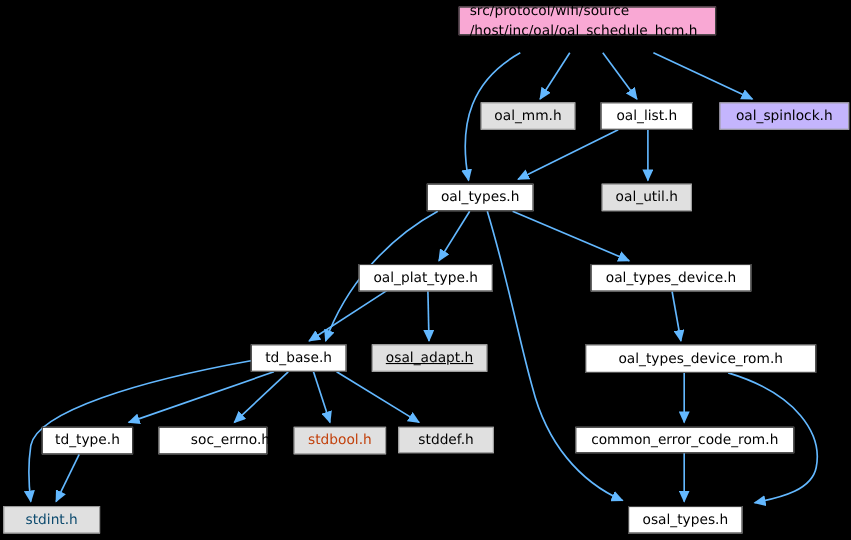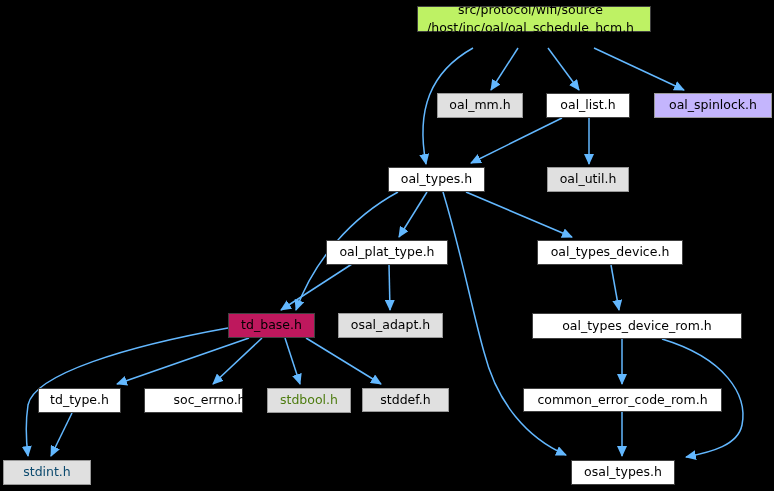--- a/index.html
+++ b/index.html
@@ -67,33 +67,33 @@
       <path d="M262,338 L213,384" fill="none" stroke="#63b8ff" stroke-width="1.5" marker-end="url(#arrow)"></path>
       <path d="M285,338 L300,384" fill="none" stroke="#63b8ff" stroke-width="1.5" marker-end="url(#arrow)"></path>
       <path d="M306,338 L381,384" fill="none" stroke="#63b8ff" stroke-width="1.5" marker-end="url(#arrow)"></path>
       <path d="M228,328 C128,346 34,374 28,405 C25,425 26,440 28,456" fill="none" stroke="#63b8ff" stroke-width="1.5" marker-end="url(#arrow)"></path>
       <path d="M72,413 L51,456" fill="none" stroke="#63b8ff" stroke-width="1.5" marker-end="url(#arrow)"></path>
       <path d="M622,339 L622,384" fill="none" stroke="#63b8ff" stroke-width="1.5" marker-end="url(#arrow)"></path>
       <path d="M622,412 L622,456" fill="none" stroke="#63b8ff" stroke-width="1.5" marker-end="url(#arrow)"></path>
       <path d="M662,339 C725,358 748,395 742,425 C738,445 712,452 686,457" fill="none" stroke="#63b8ff" stroke-width="1.5" marker-end="url(#arrow)"></path>
     </svg>
   <div id="nodes">
-      <div class="node align-left" style="left: 417px; top: 6px; width: 234px; height: 26px; background: #bef264; border: 1px solid rgb(64, 64, 64); color: rgb(0, 0, 0); text-align: center;">src/protocol/wifi/source
+      <div class="node align-left" style="left: 417px; top: 6px; width: 234px; height: 26px; background: #f9a8d4; border: 1px solid rgb(64, 64, 64); color: rgb(0, 0, 0);">src/protocol/wifi/source
 /host/inc/oal/oal_schedule_hcm.h</div>
       <div class="node" style="left: 437px; top: 93px; width: 86px; height: 25px; background: rgb(224, 224, 224); border: 1px solid rgb(153, 153, 153); color: rgb(0, 0, 0);">oal_mm.h</div>
       <div class="node" style="left: 546px; top: 93px; width: 84px; height: 25px; background: rgb(255, 255, 255); border: 1px solid rgb(64, 64, 64); color: rgb(0, 0, 0);">oal_list.h</div>
       <div class="node" style="left: 654px; top: 93px; width: 118px; height: 25px; background: #c4b5fd; border: 1px solid rgb(153, 153, 153); color: rgb(0, 0, 0);">oal_spinlock.h</div>
       <div class="node" style="left: 388px; top: 167px; width: 97px; height: 25px; background: rgb(255, 255, 255); border: 1px solid rgb(64, 64, 64); color: rgb(0, 0, 0);">oal_types.h</div>
       <div class="node" style="left: 547px; top: 167px; width: 82px; height: 25px; background: rgb(224, 224, 224); border: 1px solid rgb(153, 153, 153); color: rgb(0, 0, 0);">oal_util.h</div>
       <div class="node" style="left: 326px; top: 240px; width: 122px; height: 25px; background: rgb(255, 255, 255); border: 1px solid rgb(64, 64, 64); color: rgb(0, 0, 0);">oal_plat_type.h</div>
       <div class="node" style="left: 537px; top: 240px; width: 146px; height: 25px; background: rgb(255, 255, 255); border: 1px solid rgb(64, 64, 64); color: rgb(0, 0, 0);">oal_types_device.h</div>
-      <div class="node" style="left: 228px; top: 313px; width: 87px; height: 25px; background: #be185d; border: 1px solid rgb(64, 64, 64); color: rgb(0, 0, 0);">td_base.h</div>
-      <div class="node" style="left: 338px; top: 313px; width: 105px; height: 25px; background: rgb(224, 224, 224); border: 1px solid rgb(153, 153, 153); color: rgb(0, 0, 0);">osal_adapt.h</div>
+      <div class="node" style="left: 228px; top: 313px; width: 87px; height: 25px; background: #ffffff; border: 1px solid rgb(64, 64, 64); color: rgb(0, 0, 0);">td_base.h</div>
+      <div class="node" style="left: 338px; top: 313px; width: 105px; height: 25px; background: rgb(224, 224, 224); border: 1px solid rgb(153, 153, 153); color: rgb(0, 0, 0); text-decoration: underline;">osal_adapt.h</div>
       <div class="node" style="left: 532px; top: 313px; width: 210px; height: 26px; background: rgb(255, 255, 255); border: 1px solid rgb(64, 64, 64); color: rgb(0, 0, 0);">oal_types_device_rom.h</div>
       <div class="node" style="left: 38px; top: 388px; width: 83px; height: 25px; background: rgb(255, 255, 255); border: 1px solid rgb(64, 64, 64); color: rgb(0, 0, 0);">td_type.h</div>
       <div class="node" style="left: 144px; top: 388px; width: 99px; height: 25px; background: rgb(255, 255, 255); border: 1px solid rgb(64, 64, 64); color: rgb(0, 0, 0); padding-left: 32px;">soc_errno.h</div>
-      <div class="node" style="left: 267px; top: 388px; width: 84px; height: 25px; background: rgb(224, 224, 224); border: 1px solid rgb(153, 153, 153); color: #4d7c0f;">stdbool.h</div>
+      <div class="node" style="left: 267px; top: 388px; width: 84px; height: 25px; background: rgb(224, 224, 224); border: 1px solid rgb(153, 153, 153); color: #c2410c;">stdbool.h</div>
       <div class="node" style="left: 362px; top: 388px; width: 87px; height: 24px; background: rgb(224, 224, 224); border: 1px solid rgb(153, 153, 153); color: rgb(0, 0, 0);">stddef.h</div>
       <div class="node" style="left: 523px; top: 388px; width: 199px; height: 24px; background: rgb(255, 255, 255); border: 1px solid rgb(64, 64, 64); color: rgb(0, 0, 0);">common_error_code_rom.h</div>
       <div class="node" style="left: 3px; top: 460px; width: 88px; height: 25px; background: rgb(224, 224, 224); border: 1px solid rgb(153, 153, 153); color: #0c4a6e;">stdint.h</div>
       <div class="node" style="left: 571px; top: 460px; width: 104px; height: 25px; background: rgb(255, 255, 255); border: 1px solid rgb(64, 64, 64); color: rgb(0, 0, 0);">osal_types.h</div>
     </div>
 </div>
 
 </body></html>

